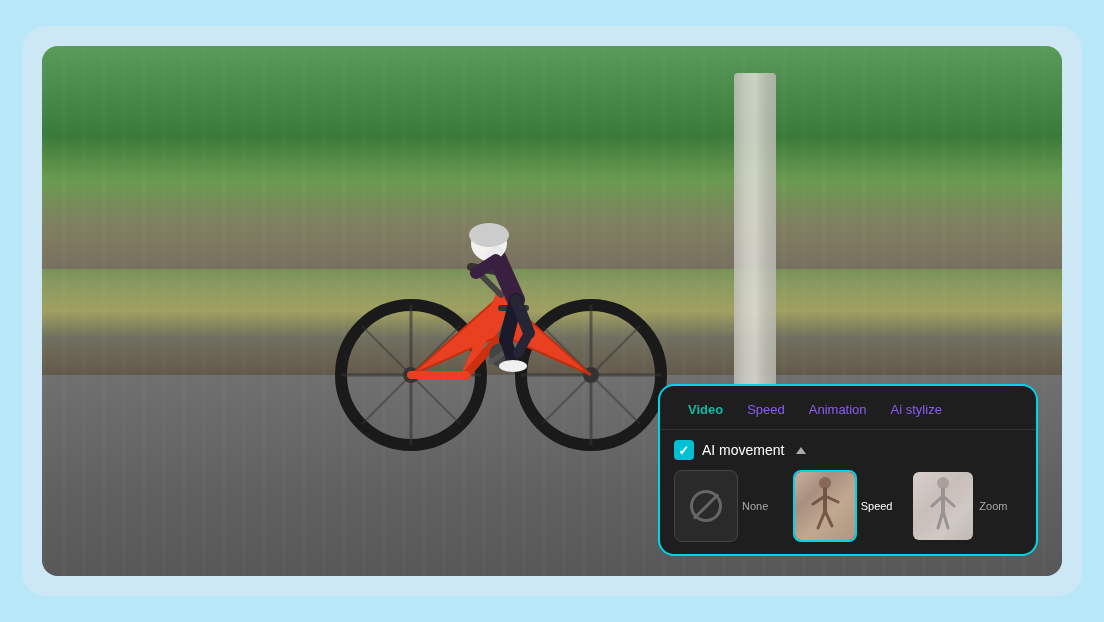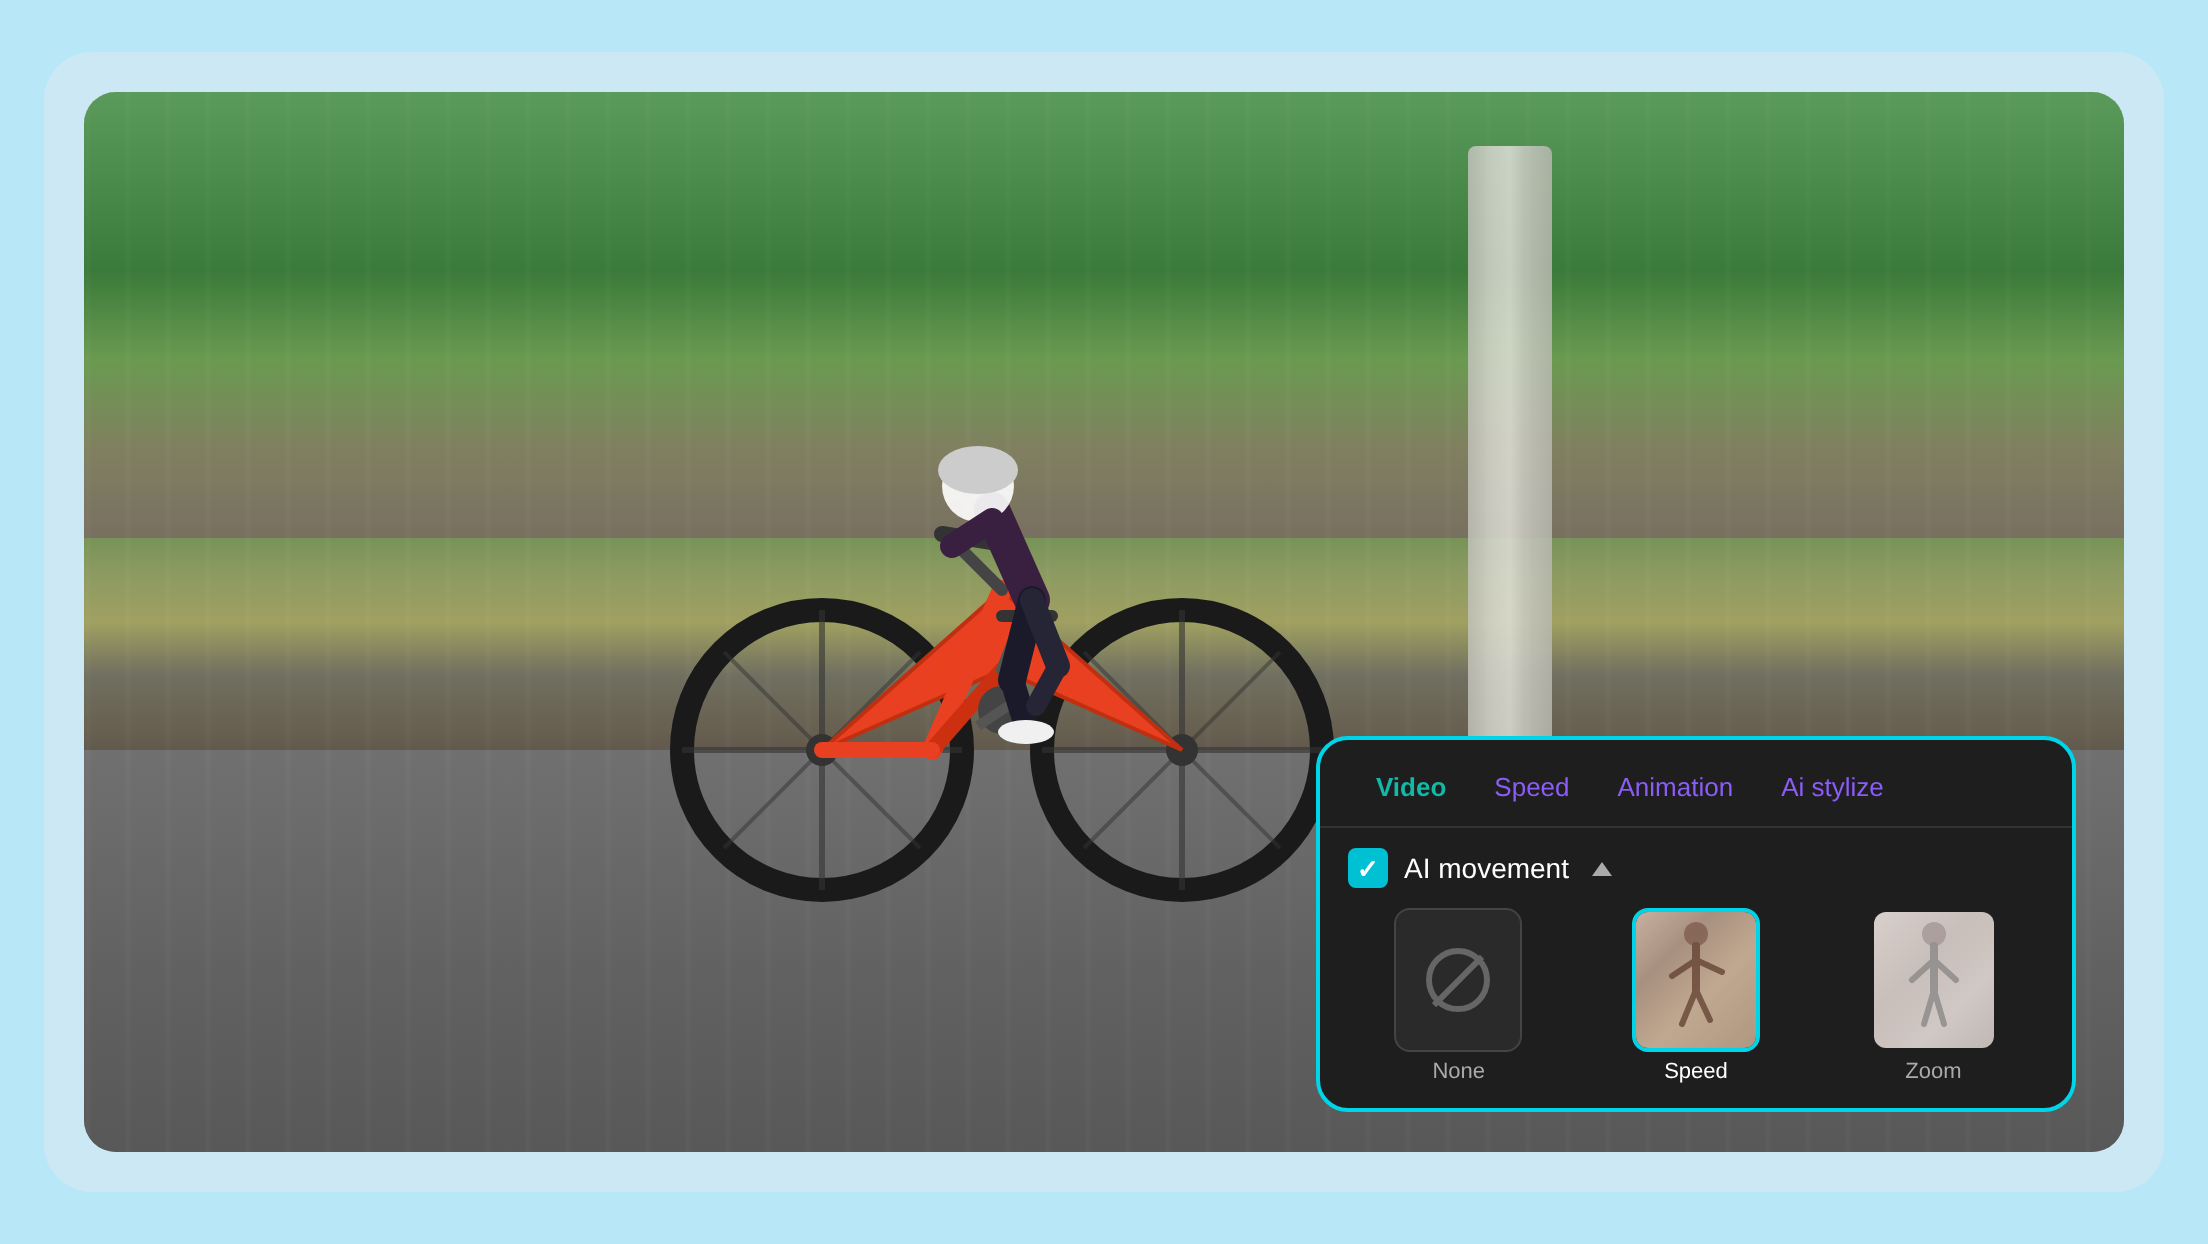--- a/index.html
+++ b/index.html
@@ -212,21 +212,20 @@
     }
 
     .movement-options {
       display: flex;
       gap: 8px;
       align-items: flex-end;
     }
 
     .movement-option {
       display: flex;
-      flex-direction: column;
       align-items: center;
       gap: 4px;
       cursor: pointer;
       flex: 1;
     }
 
     .option-thumb {
       width: 64px;
       height: 72px;
       border-radius: 8px;

